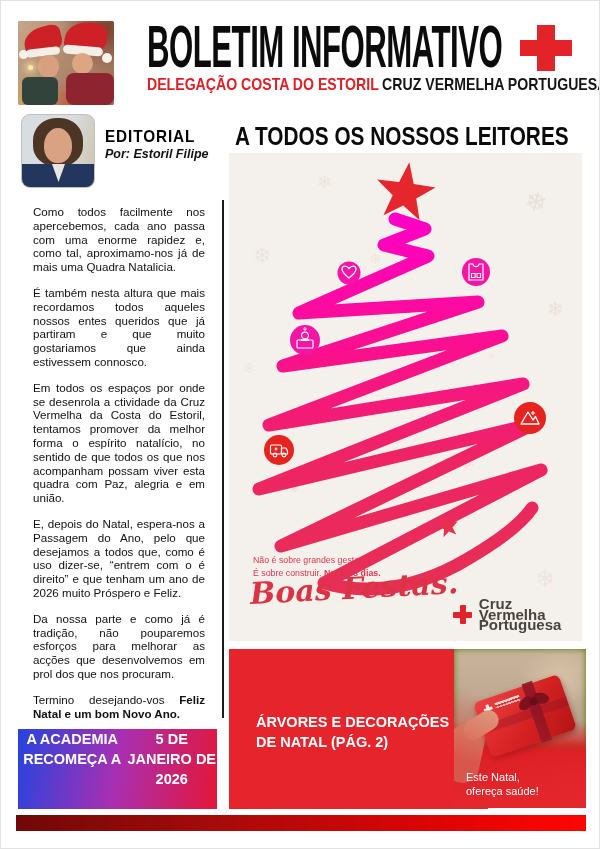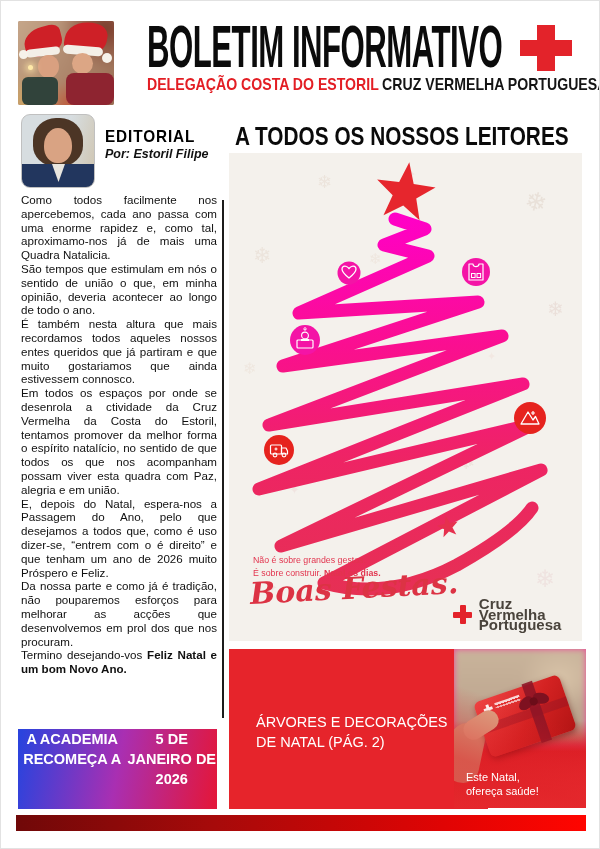--- a/index.html
+++ b/index.html
@@ -36,21 +36,21 @@
      overflow:hidden;background:linear-gradient(105deg,#d7dde0 55%,#cfc4ae);}
   .pt-hair{position:absolute;left:11px;top:3px;width:50px;height:48px;background:#4c3525;border-radius:46% 46% 42% 42%;}
   .pt-face{position:absolute;left:22px;top:13px;width:28px;height:35px;background:#d9a383;border-radius:50% 50% 46% 46%;}
   .pt-blazer{position:absolute;left:-4px;top:49px;width:80px;height:26px;background:#22365e;}
   .pt-shirt{position:absolute;left:30px;top:49px;width:13px;height:18px;background:#e9e6df;
      clip-path:polygon(0 0,100% 0,50% 100%);}
   .ed-heading{left:104px;top:126px;font-size:17px;font-weight:bold;color:#000;
      transform:scaleX(0.9);transform-origin:left top;letter-spacing:1px;}
   .ed-byline{left:104px;top:146px;font-size:12.5px;font-weight:bold;font-style:italic;color:#111;}
   .ed-body{left:20px;top:192px;width:196px;font-size:11.6px;line-height:13.8px;color:#101010;text-align:justify;}
-  .ed-body p{margin:0;}
+  .ed-body p{margin:12px;}
   .divider{left:221px;top:199px;width:2px;height:518px;background:#1c1c1c;}
   .academy-box{left:17px;top:728px;width:199px;height:80px;color:#fff;text-align:center;
      background:linear-gradient(100deg,#2b43dd 2%,#a92fb2 50%,#e2173c 98%);
      font-size:14.5px;font-weight:bold;line-height:20px;display:flex;justify-content:center;}
 
   
   .headline{left:234px;top:120px;font-size:26px;font-weight:bold;color:#0a0a0a;white-space:nowrap;
      transform:scaleX(0.8);transform-origin:left top;letter-spacing:0;}
   .card{left:228px;top:152px;width:353px;height:488px;background:#f4f1ec;overflow:hidden;}
   .card svg{position:absolute;left:0;top:0;z-index:1;}
@@ -58,23 +58,23 @@
   .card-msg{position:absolute;left:24px;top:401px;z-index:2;font-size:8.8px;line-height:12.5px;color:#e2344e;}
   .card-greeting{position:absolute;left:20px;top:423px;z-index:2;font-family:"DejaVu Serif",serif;
      font-style:italic;font-weight:bold;font-size:30px;color:#dc3344;transform:rotate(-3deg);transform-origin:left top;}
   .cvp-logo{position:absolute;left:224px;top:446px;z-index:2;display:flex;align-items:center;gap:7px;}
   .cvp-cross{position:relative;width:19px;height:19px;}
   .cvp-cross .v{position:absolute;left:6.5px;top:0;width:6px;height:19px;background:#e3232a;border-radius:1px;}
   .cvp-cross .h{position:absolute;left:0;top:6.5px;width:19px;height:6px;background:#e3232a;border-radius:1px;}
   .cvp-text{font-size:15px;font-weight:bold;color:#4a443c;line-height:10.5px;}
 
   .trees-box{left:228px;top:648px;width:259px;height:160px;background:#e6242b;color:#fff;
-     font-size:14.5px;font-weight:normal;line-height:20px;padding:63px 0 0 27px;box-sizing:border-box;}
-
-  .gift-photo{left:453px;top:648px;width:132px;height:159px;overflow:hidden;background:#ec4899;}
+     font-size:14.5px;font-weight:bold;line-height:20px;padding:63px 0 0 27px;box-sizing:border-box;}
+
+  .gift-photo{left:453px;top:648px;width:132px;height:159px;overflow:hidden;background:#4d7c0f;}
   .gp-top{position:absolute;inset:0;height:60%;filter:blur(3px);
      background:radial-gradient(50px 40px at 80% 30%,#d8c3a8,transparent 80%),
                 linear-gradient(180deg,#c9b49b,#b89f8a);}
   .gp-bottom{position:absolute;left:0;top:45%;width:100%;height:55%;
      background:linear-gradient(180deg,rgba(224,32,40,0) 0%,#dd2027 35%,#ef3436 100%);}
   .gp-red-wash{position:absolute;inset:0;background:linear-gradient(200deg,rgba(220,30,36,0) 40%,rgba(220,30,36,.55) 75%);}
   .gift-card{position:absolute;left:26px;top:38px;width:90px;height:58px;border-radius:6px;
      transform:rotate(-19deg);background:linear-gradient(135deg,#f04545 0%,#d42222 55%,#b31414 100%);
      box-shadow:0 3px 6px rgba(80,0,0,.45);}
   .gc-ribbon{position:absolute;left:52px;top:-2px;width:11px;height:62px;background:#8f1526;opacity:.9;}
@@ -128,21 +128,20 @@
     <div class="pt-face"></div>
     <div class="pt-blazer"></div>
     <div class="pt-shirt"></div>
   </div>
   <div class="abs ed-heading">EDITORIAL</div>
   <div class="abs ed-byline">Por: Estoril Filipe</div>
 
   <div class="abs ed-body">
     <div>
         <p>Como todos facilmente nos apercebemos, cada ano passa com uma enorme rapidez e, como tal, aproximamo-nos já de mais uma Quadra Natalicia.</p>
-        <p>São tempos que estimulam em nós o sentido de união o que, em minha opinião, deveria acontecer ao longo de todo o ano.</p>
         <p>É também nesta altura que mais recordamos todos aqueles nossos entes queridos que já partiram e que muito gostariamos que ainda estivessem connosco.</p>
         <p>Em todos os espaços por onde se desenrola a ctividade da Cruz Vermelha da Costa do Estoril, tentamos promover da melhor forma o espírito natalício, no sentido de que todos os que nos acompanham possam viver esta quadra com Paz, alegria e em união.</p>
         <p>E, depois do Natal, espera-nos a Passagem do Ano, pelo que desejamos a todos que, como é uso dizer-se, “entrem com o é direito” e que tenham um ano de 2026 muito Próspero e Feliz.</p>
         <p>Da nossa parte e como já é tradição, não pouparemos esforços para melhorar as acções que desenvolvemos em prol dos que nos procuram.</p>
       </div>
     <p><span>Termino desejando-vos </span><b>Feliz Natal e um bom Novo Ano.</b></p>
   </div>
 
   <div class="abs divider"></div>
 

